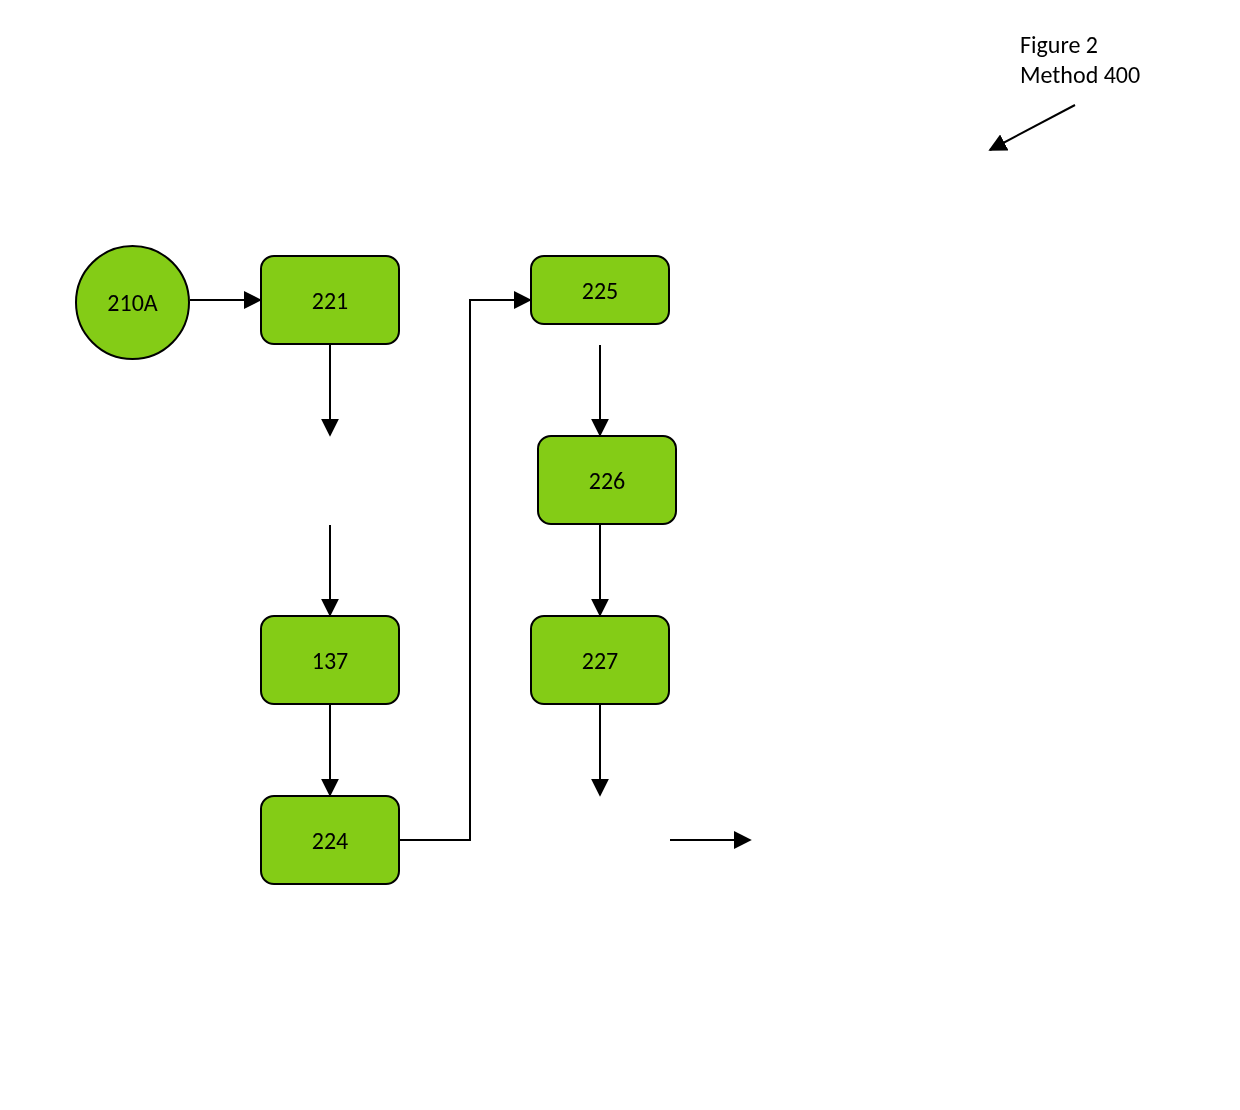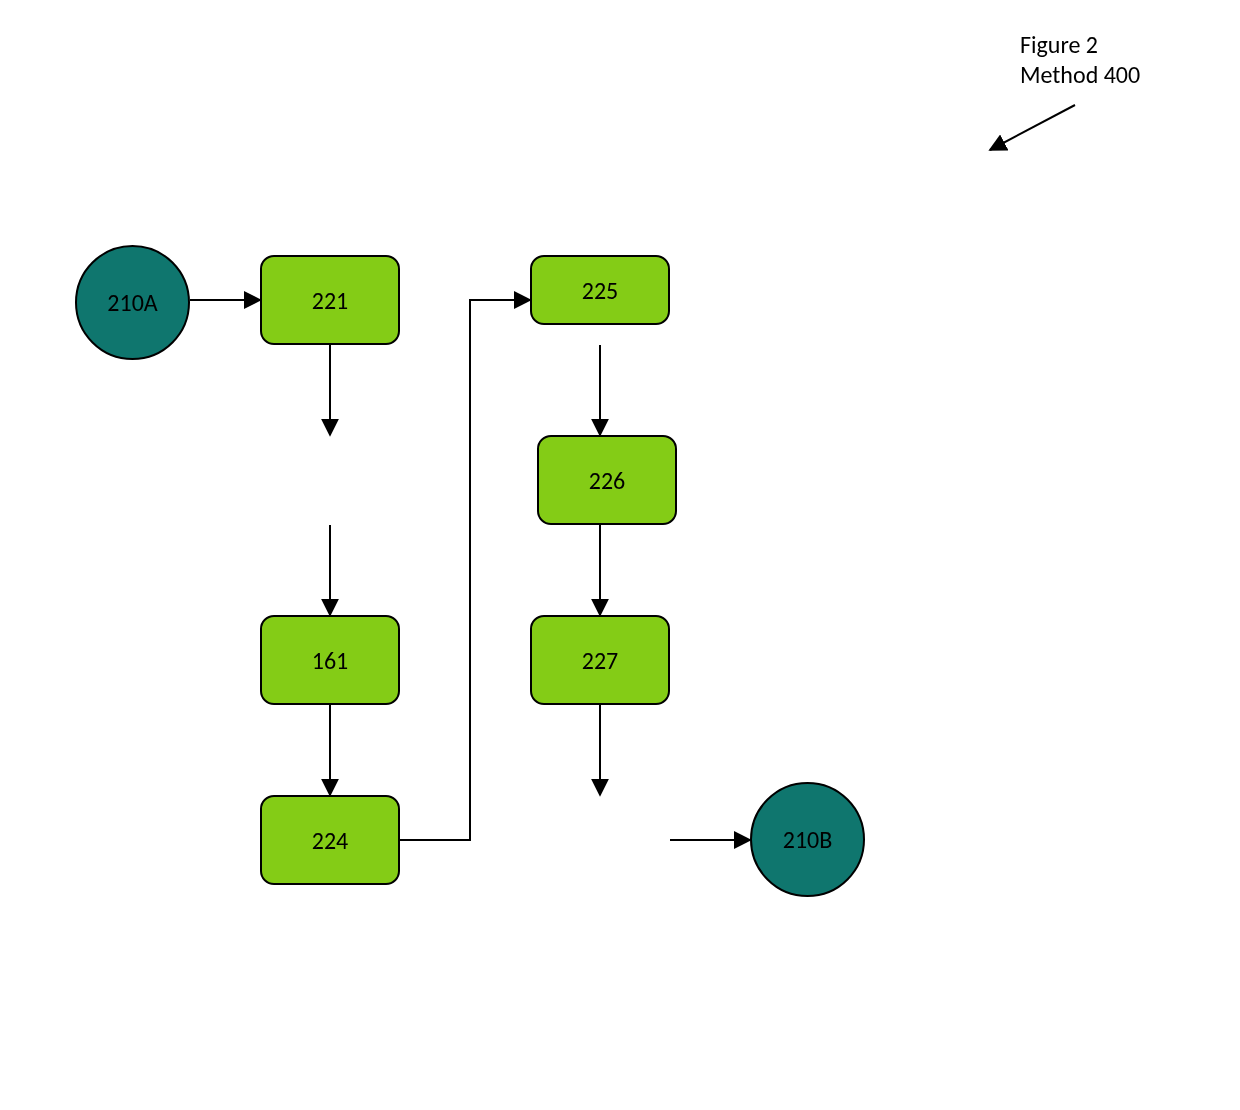--- a/index.html
+++ b/index.html
@@ -22,21 +22,21 @@
     text-align: left;
     line-height: 1.25;
   }
   .circle-node {
     position: absolute;
     border: 2px solid #000;
     border-radius: 50%;
     display: flex;
     align-items: center;
     justify-content: center;
-    background: #0f766e;
+    background: #84cc16;
     box-sizing: border-box;
   }
   .rect-node {
     position: absolute;
     border: 2px solid #000;
     border-radius: 14px;
     display: flex;
     align-items: center;
     justify-content: center;
     background: #84cc16;
@@ -89,33 +89,30 @@
   </svg>
 
   <div class="circle-node" style="left:75px; top:245px; width:115px; height:115px;">
     <span>210A</span>
   </div>
 
   <div class="rect-node" style="left:260px; top:255px; width:140px; height:90px;">
     <span>221</span>
   </div>
   <div class="rect-node" style="left:260px; top:615px; width:140px; height:90px;">
-    <span>161</span>
+    <span>137</span>
   </div>
   <div class="rect-node" style="left:260px; top:795px; width:140px; height:90px;">
     <span>224</span>
   </div>
 
   <div class="rect-node" style="left:530px; top:255px; width:140px; height:70px;">
     <span>225</span>
   </div>
   <div class="rect-node" style="left:530px; top:435px; width:140px; height:90px;margin-left:7px;">
     <span>226</span>
   </div>
   <div class="rect-node" style="left:530px; top:615px; width:140px; height:90px;">
     <span>227</span>
   </div>
 
-  <div class="circle-node" style="left:750px; top:782px; width:115px; height:115px;">
-    <span>210B</span>
-  </div>
 
 </div>
 
 </body></html>

